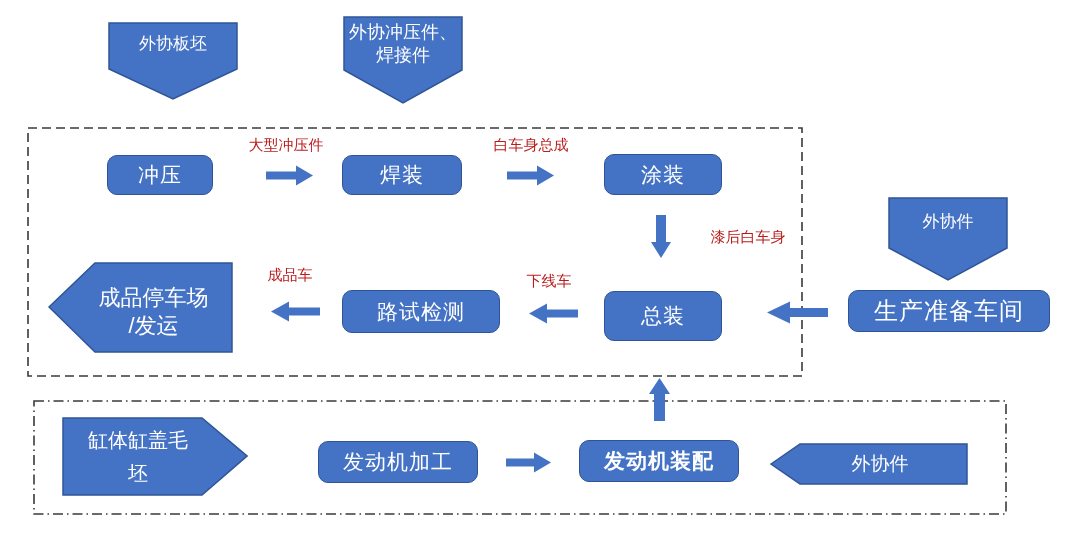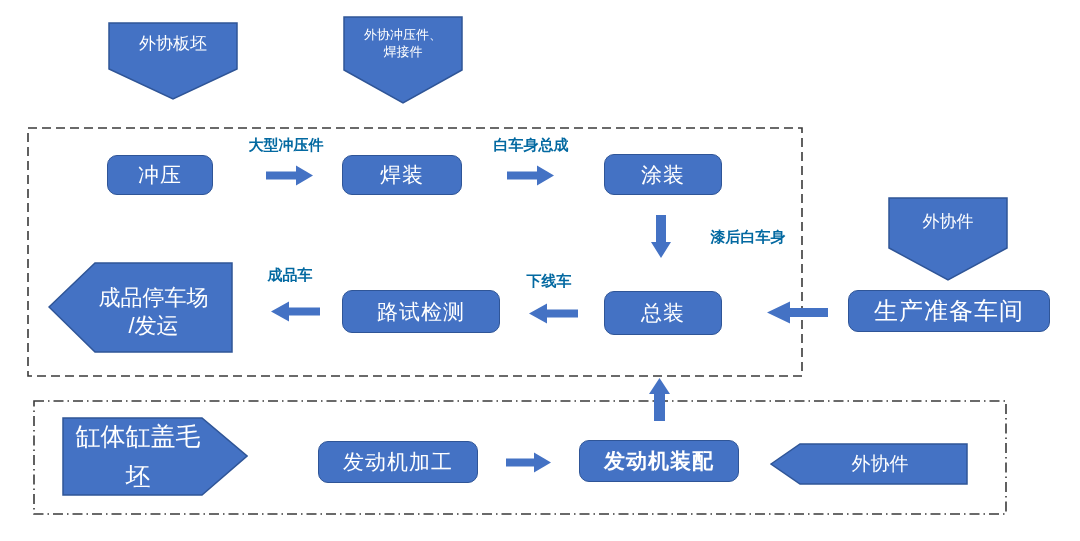--- a/index.html
+++ b/index.html
@@ -18,21 +18,21 @@
   
   .shape{position:absolute;}
   .shape svg{position:absolute;left:0;top:0;width:100%;height:100%;}
   .stxt{
     position:absolute;left:0;right:0;display:flex;flex-direction:column;
     align-items:center;justify-content:center;color:#fff;text-align:center;
     line-height:1.25;pointer-events:none;
   }
   
   .flabel{
-    position:absolute;color:#0369a1;font-weight:bold;font-size:15px;
+    position:absolute;color:#b91c1c;font-weight:normal;font-size:15px;
     text-align:center;white-space:nowrap;
   }
   .fill{fill:#4472C4;}
   .pstroke{stroke:#2F5597;stroke-width:1.5;}
 </style>
 </head>
 <body>
 
 <div class="canvas">
 
@@ -50,21 +50,21 @@
     </svg>
     <div class="stxt" style="top:0;height:55%;font-size:17px;">
       <span>外协板坯</span>
     </div>
   </div>
 
   <div class="shape" style="left:343px;top:16px;width:120px;height:88px;">
     <svg viewBox="0 0 120 88" preserveAspectRatio="none">
       <polygon class="fill pstroke" points="1,1 119,1 119,54 60,87 1,54"></polygon>
     </svg>
-    <div class="stxt" style="top:2px;height:58%;font-size:13px;">
+    <div class="stxt" style="top:2px;height:58%;font-size:18px;">
       <span>外协冲压件、</span>
       <span>焊接件</span>
     </div>
   </div>
 
   <div class="pbox" style="left:107px;top:155px;width:106px;height:40px;">
     <span>冲压</span>
   </div>
 
   <div class="flabel" style="left:228px;top:136px;width:116px;">大型冲压件</div>
@@ -85,21 +85,21 @@
 
   <div class="pbox" style="left:604px;top:154px;width:118px;height:41px;">
     <span>涂装</span>
   </div>
 
   <svg class="abs" style="left:650px;top:215px;" width="22" height="44" viewBox="0 0 22 44">
     <polygon class="fill" points="6,0 16,0 16,27 21,27 11,43 1,27 6,27"></polygon>
   </svg>
   <div class="flabel" style="left:688px;top:228px;width:120px;">漆后白车身</div>
 
-  <div class="pbox" style="left:604px;top:291px;width:118px;height:44px;">
+  <div class="pbox" style="left:604px;top:291px;width:118px;height:50px;">
     <span>总装</span>
   </div>
 
   <svg class="abs" style="left:766px;top:301px;" width="62" height="23" viewBox="0 0 62 23">
     <polygon class="fill" points="62,7 24,7 24,0.5 1,11.5 24,22.5 24,16 62,16"></polygon>
   </svg>
 
   <div class="pbox" style="left:848px;top:290px;width:202px;height:42px;font-size:24px;">
     <span>生产准备车间</span>
   </div>
@@ -138,21 +138,21 @@
   </div>
 
   <svg class="abs" style="left:648px;top:377px;" width="23" height="44" viewBox="0 0 23 44">
     <polygon class="fill" points="6,44 6,17 1,17 11.5,1 22,17 17,17 17,44"></polygon>
   </svg>
 
   <div class="shape" style="left:62px;top:417px;width:186px;height:79px;">
     <svg viewBox="0 0 186 79" preserveAspectRatio="none">
       <polygon class="fill pstroke" points="1,1 140,1 185,39 140,78 1,78"></polygon>
     </svg>
-    <div class="stxt" style="top:0;height:100%;padding-right:34px;font-size:25px;gap:8px;">
+    <div class="stxt" style="top:0;height:100%;padding-right:34px;font-size:20px;gap:8px;">
       <span>缸体缸盖毛</span>
       <span>坯</span>
     </div>
   </div>
 
   <div class="pbox" style="left:318px;top:441px;width:160px;height:42px;">
     <span>发动机加工</span>
   </div>
 
   <svg class="abs" style="left:506px;top:452px;" width="46" height="21" viewBox="0 0 46 21">

